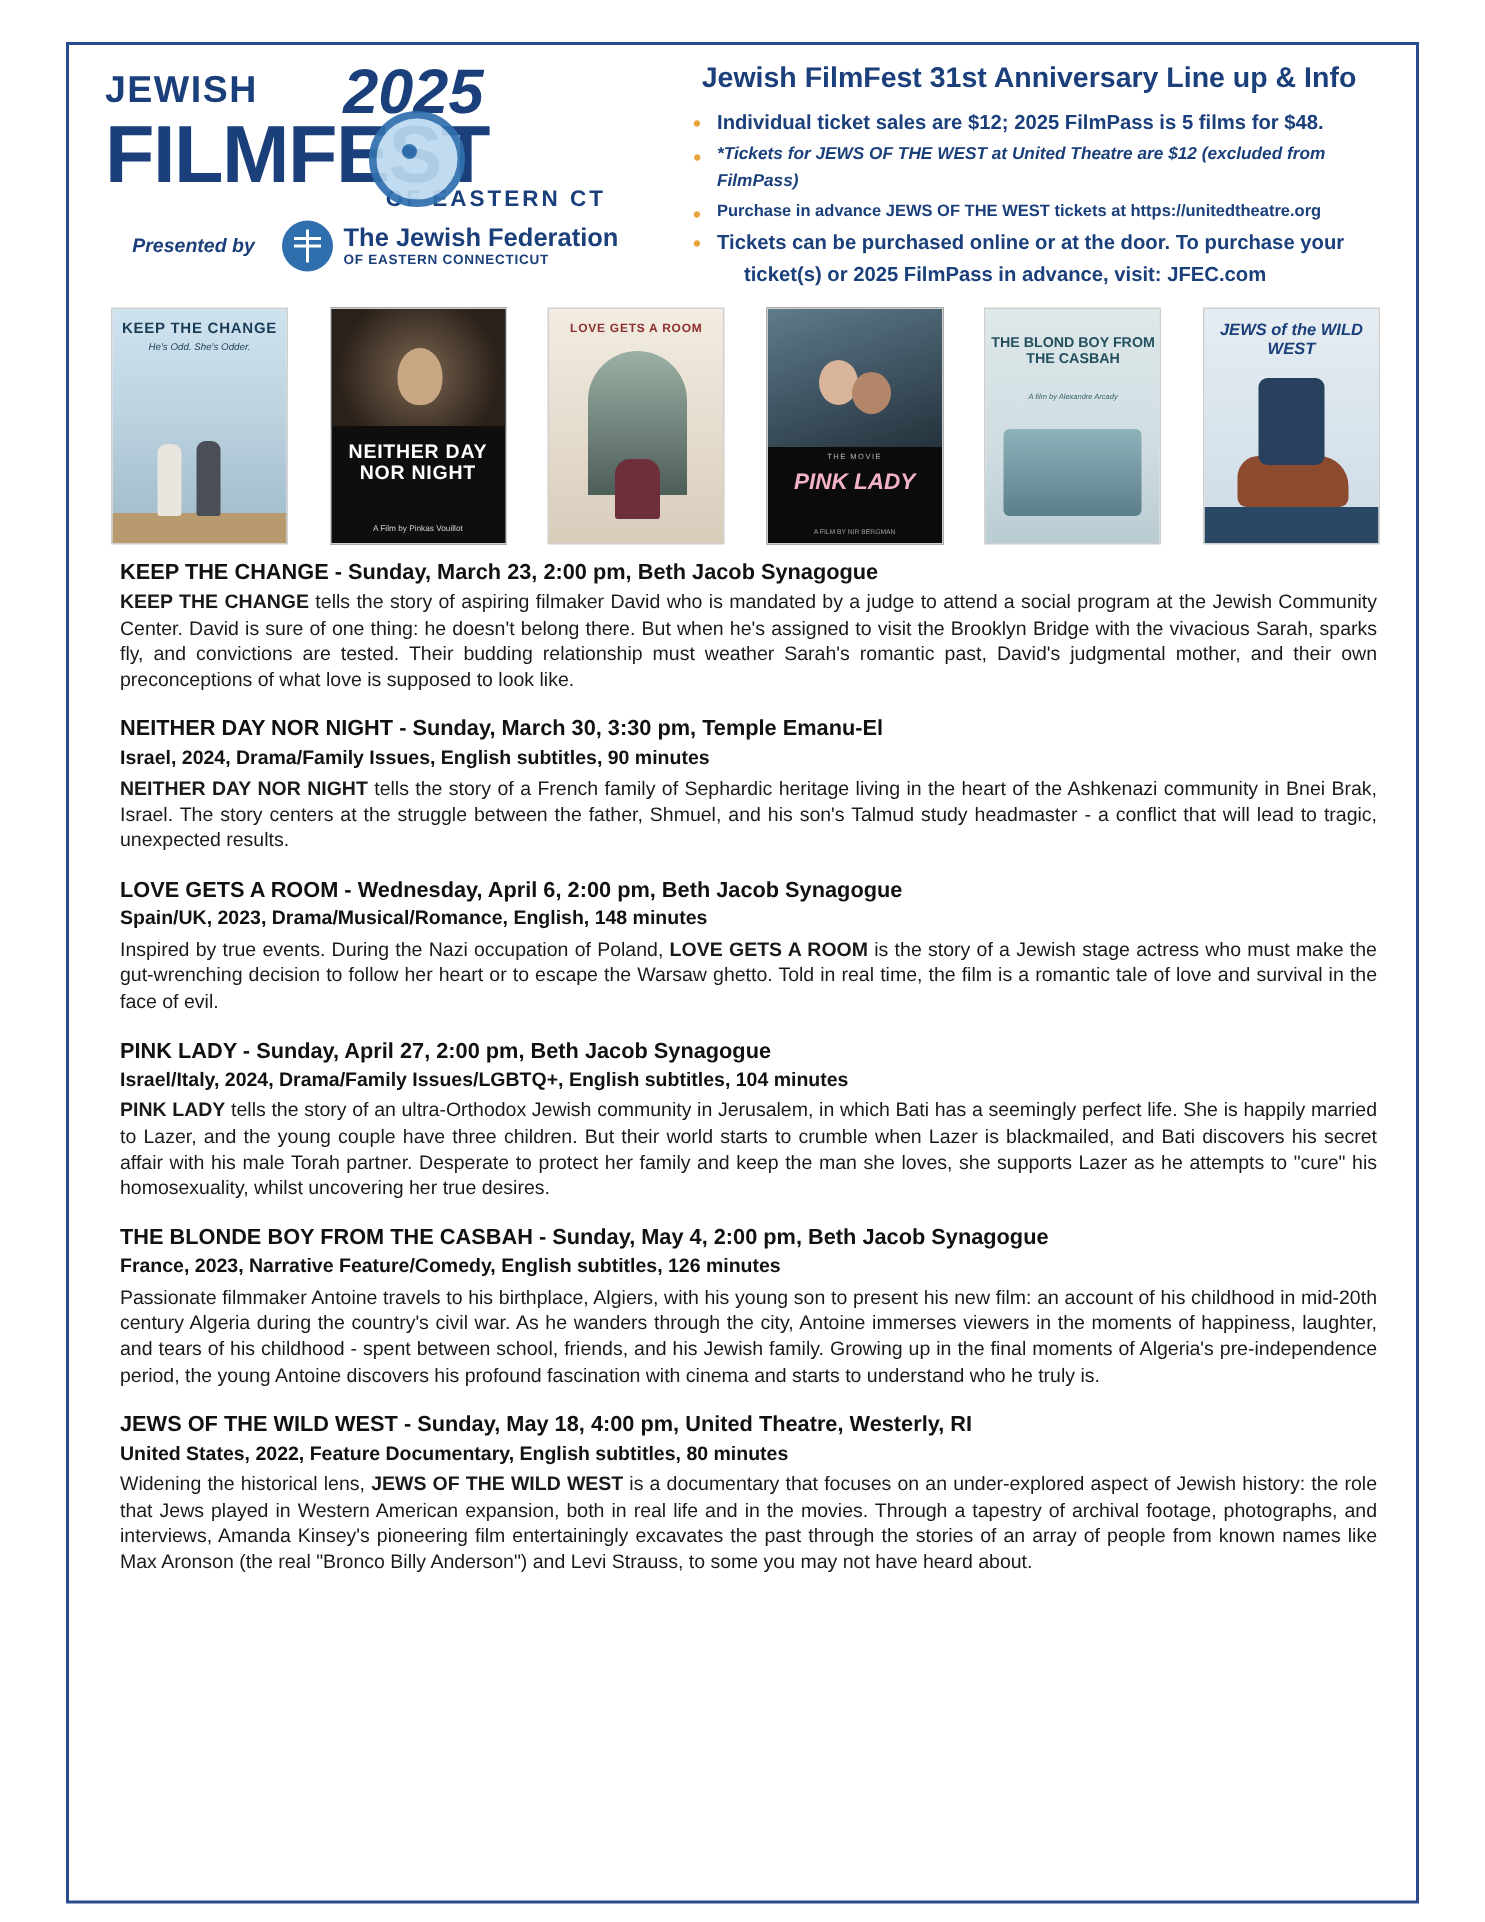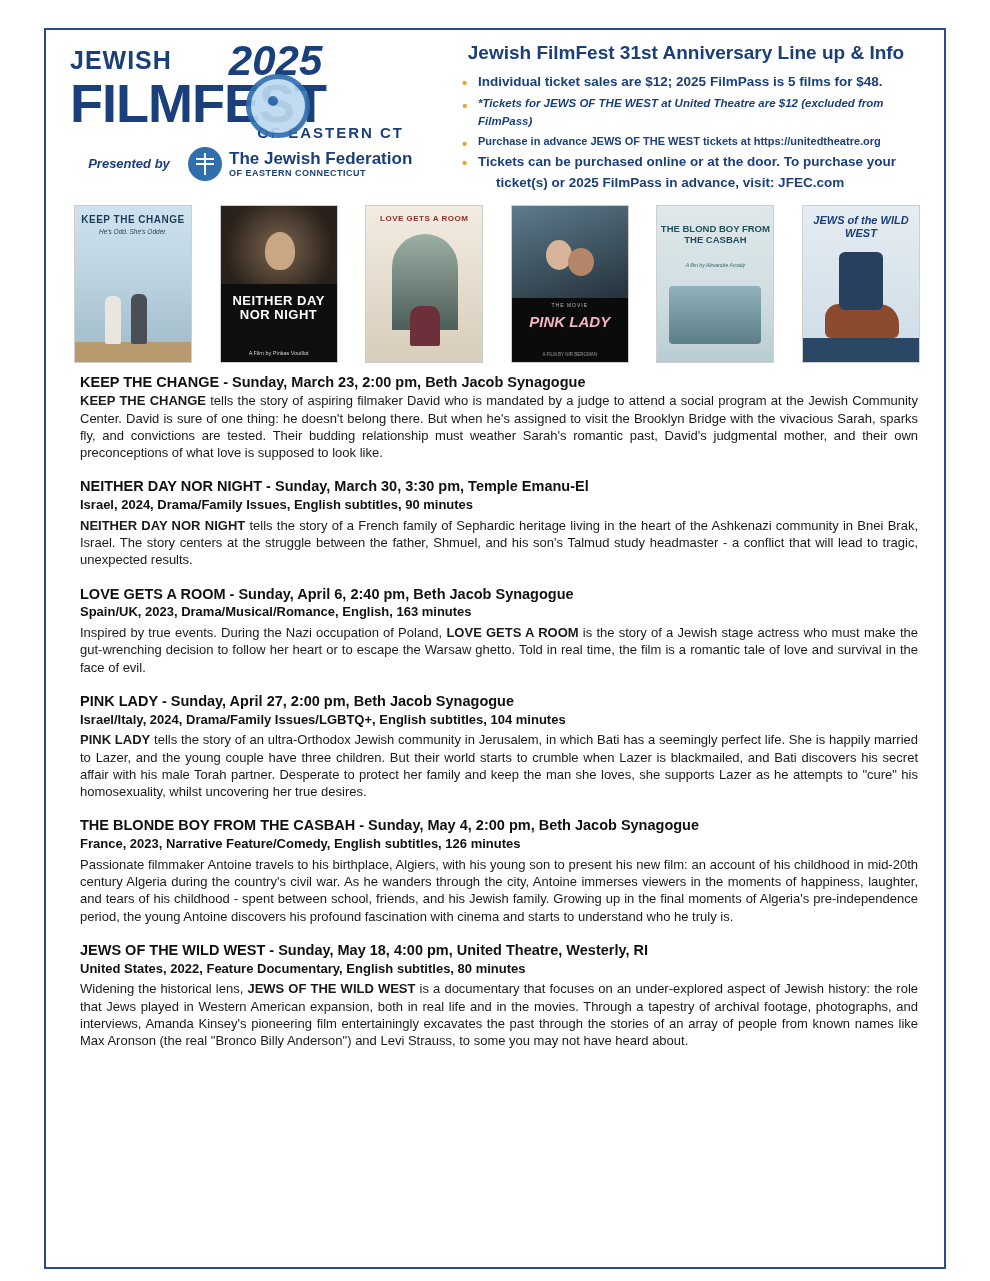--- a/index.html
+++ b/index.html
@@ -398,22 +398,22 @@
         <div class="film-desc indent-1"><b>KEEP THE CHANGE</b><span> tells the story of aspiring filmaker David who is mandated by a judge to attend a social program at the Jewish Community Center. David is sure of one thing: he doesn't belong there. But when he's assigned to visit the Brooklyn Bridge with the vivacious Sarah, sparks fly, and convictions are tested. Their budding relationship must weather Sarah's romantic past, David's judgmental mother, and their own preconceptions of what love is supposed to look like.</span></div>
       </div>
 
       <div class="film">
         <div class="film-title indent-1">NEITHER DAY NOR NIGHT - Sunday, March 30, 3:30 pm, Temple Emanu-El</div>
         <div class="film-meta indent-1">Israel, 2024, Drama/Family Issues, English subtitles, 90 minutes</div>
         <div class="film-desc indent-1"><b>NEITHER DAY NOR NIGHT</b><span> tells the story of a French family of Sephardic heritage living in the heart of the Ashkenazi community in Bnei Brak, Israel. The story centers at the struggle between the father, Shmuel, and his son's Talmud study headmaster - a conflict that will lead to tragic, unexpected results.</span></div>
       </div>
 
       <div class="film">
-        <div class="film-title indent-1">LOVE GETS A ROOM - Sunday, April 6, 2:40 pm, Beth Jacob Synagogue</div>
-        <div class="film-meta indent-1">Spain/UK, 2023, Drama/Musical/Romance, English, 163 minutes</div>
+        <div class="film-title indent-1">LOVE GETS A ROOM - Wednesday, April 6, 2:00 pm, Beth Jacob Synagogue</div>
+        <div class="film-meta indent-1">Spain/UK, 2023, Drama/Musical/Romance, English, 148 minutes</div>
         <div class="film-desc indent-1"><span>Inspired by true events. During the Nazi occupation of Poland, </span><b>LOVE GETS A ROOM</b><span> is the story of a Jewish stage actress who must make the gut-wrenching decision to follow her heart or to escape the Warsaw ghetto. Told in real time, the film is a romantic tale of love and survival in the face of evil.</span></div>
       </div>
 
       <div class="film">
         <div class="film-title indent-1">PINK LADY - Sunday, April 27, 2:00 pm, Beth Jacob Synagogue</div>
         <div class="film-meta indent-1">Israel/Italy, 2024, Drama/Family Issues/LGBTQ+, English subtitles, 104 minutes</div>
         <div class="film-desc indent-1"><b>PINK LADY</b><span> tells the story of an ultra-Orthodox Jewish community in Jerusalem, in which Bati has a seemingly perfect life. She is happily married to Lazer, and the young couple have three children. But their world starts to crumble when Lazer is blackmailed, and Bati discovers his secret affair with his male Torah partner. Desperate to protect her family and keep the man she loves, she supports Lazer as he attempts to "cure" his homosexuality, whilst uncovering her true desires.</span></div>
       </div>
 
       <div class="film">

